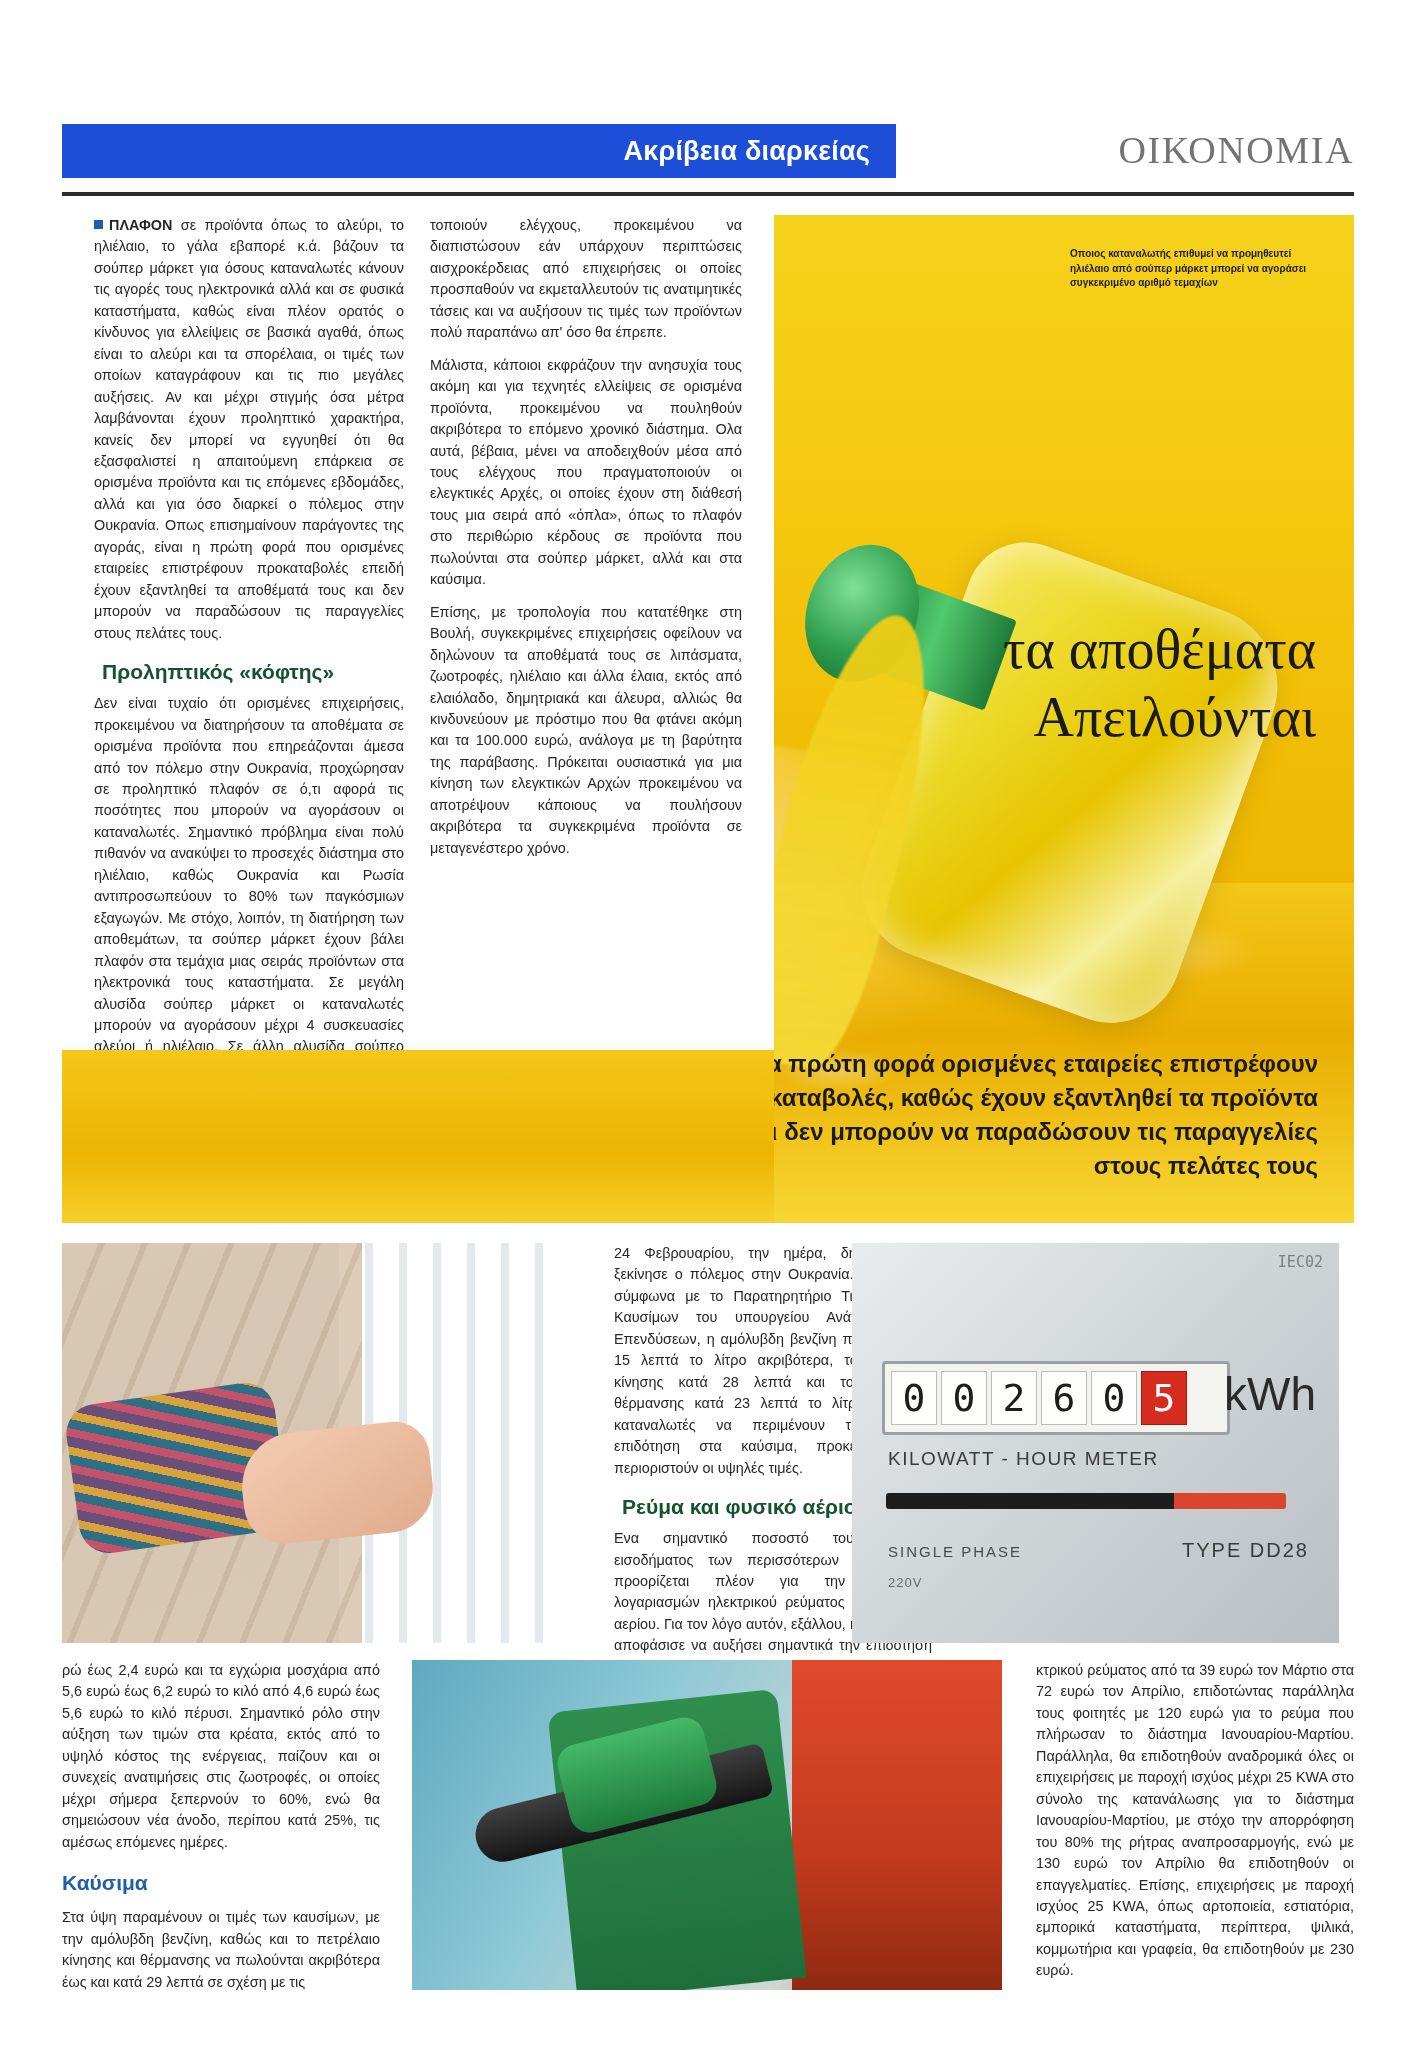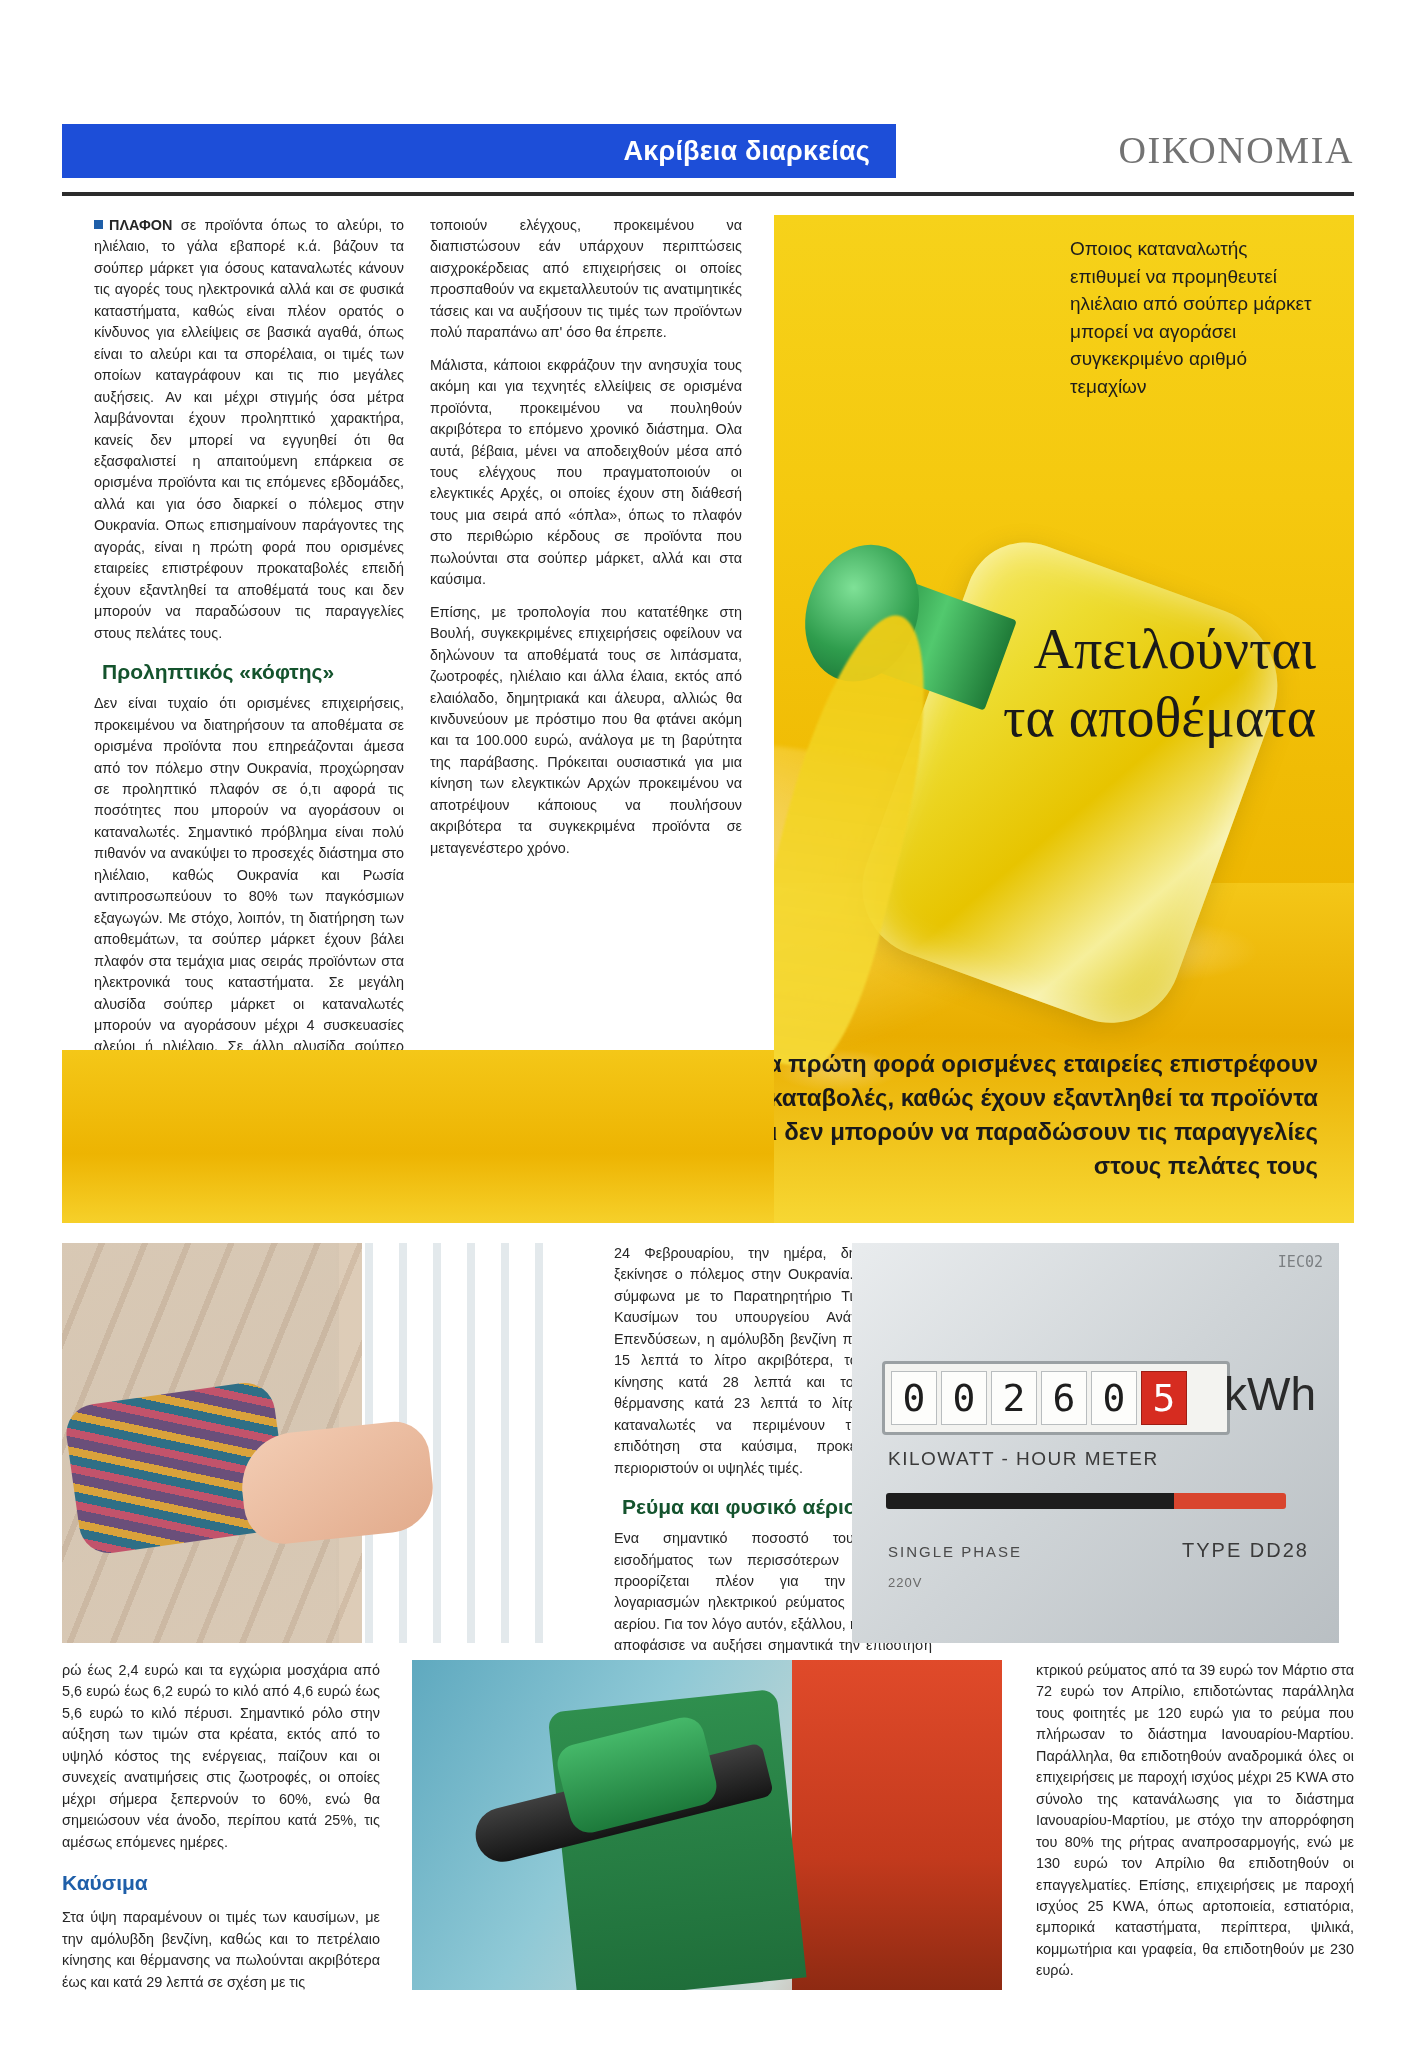--- a/index.html
+++ b/index.html
@@ -209,25 +209,25 @@
     height: 460px;
     background: linear-gradient(180deg, rgba(240,205,20,.95), rgba(247,222,60,.85));
     border-radius: 50% 50% 30% 30%;
     transform: rotate(8deg) skewX(-6deg);
     filter: blur(1px);
   }
 
   .hero-caption-small {
     position: absolute;
     right: 34px;
-    top: 20px;
+    top: 32px;
     width: 250px;
-    font-size: 19px;
+    font-size: 10px;
     line-height: 1.45;
-    font-weight: normal;
+    font-weight: bold;
     color: #1c1c1c;
     font-family: "Liberation Sans", sans-serif;
   }
   .hero-headline {
     position: absolute;
     right: 38px;
     top: 400px;
     width: 560px;
     text-align: right;
     font-family: "Liberation Serif", serif;
@@ -546,22 +546,22 @@
     <div class="bottle">
       <div class="bottle-body"></div>
       <div class="bottle-neck"></div>
       <div class="bottle-cap"></div>
     </div>
     <div class="pour"></div>
 
     <div class="hero-caption-small">Οποιος καταναλωτής επιθυμεί να προμηθευτεί ηλιέλαιο από σούπερ μάρκετ μπορεί να αγοράσει συγκεκριμένο αριθμό τεμαχίων</div>
 
     <div class="hero-headline">
+      <div>τα αποθέματα</div>
       <div>Απειλούνται</div>
-      <div>τα αποθέματα</div>
     </div>
 
     <div class="hero-kicker">Για πρώτη φορά ορισμένες εταιρείες επιστρέφουν προκαταβολές, καθώς έχουν εξαντληθεί τα προϊόντα τους και δεν μπορούν να παραδώσουν τις παραγγελίες στους πελάτες τους</div>
 
     <div class="hero-textpanel">
       <div class="hero-col c1">
         <p><span class="bullet-sq"></span><span class="lead-bold">ΠΛΑΦΟΝ</span> <span>σε προϊόντα όπως το αλεύρι, το ηλιέλαιο, το γάλα εβαπορέ κ.ά. βάζουν τα σούπερ μάρκετ για όσους καταναλωτές κάνουν τις αγορές τους ηλεκτρονικά αλλά και σε φυσικά καταστήματα, καθώς είναι πλέον ορατός ο κίνδυνος για ελλείψεις σε βασικά αγαθά, όπως είναι το αλεύρι και τα σπορέλαια, οι τιμές των οποίων καταγράφουν και τις πιο μεγάλες αυξήσεις. Αν και μέχρι στιγμής όσα μέτρα λαμβάνονται έχουν προληπτικό χαρακτήρα, κανείς δεν μπορεί να εγγυηθεί ότι θα εξασφαλιστεί η απαιτούμενη επάρκεια σε ορισμένα προϊόντα και τις επόμενες εβδομάδες, αλλά και για όσο διαρκεί ο πόλεμος στην Ουκρανία. Οπως επισημαίνουν παράγοντες της αγοράς, είναι η πρώτη φορά που ορισμένες εταιρείες επιστρέφουν προκαταβολές επειδή έχουν εξαντληθεί τα αποθέματά τους και δεν μπορούν να παραδώσουν τις παραγγελίες στους πελάτες τους.</span></p>
         <div class="sub-h">Προληπτικός «κόφτης»</div>
         <p>Δεν είναι τυχαίο ότι ορισμένες επιχειρήσεις, προκειμένου να διατηρήσουν τα αποθέματα σε ορισμένα προϊόντα που επηρεάζονται άμεσα από τον πόλεμο στην Ουκρανία, προχώρησαν σε προληπτικό πλαφόν σε ό,τι αφορά τις ποσότητες που μπορούν να αγοράσουν οι καταναλωτές. Σημαντικό πρόβλημα είναι πολύ πιθανόν να ανακύψει το προσεχές διάστημα στο ηλιέλαιο, καθώς Ουκρανία και Ρωσία αντιπροσωπεύουν το 80% των παγκόσμιων εξαγωγών. Με στόχο, λοιπόν, τη διατήρηση των αποθεμάτων, τα σούπερ μάρκετ έχουν βάλει πλαφόν στα τεμάχια μιας σειράς προϊόντων στα ηλεκτρονικά τους καταστήματα. Σε μεγάλη αλυσίδα σούπερ μάρκετ οι καταναλωτές μπορούν να αγοράσουν μέχρι 4 συσκευασίες αλεύρι ή ηλιέλαιο. Σε άλλη αλυσίδα σούπερ μάρκετ επιτρέπεται η αγορά 3 κιλών αλευριού ή 3 λίτρων ηλιέλαιου. Σε γενικές γραμμές, οι ποσότητες που έχουν ορίσει ως ανώτατες τα σούπερ μάρκετ είναι 3 έως 4 συσκευασίες για το αλεύρι ή το ηλιέλαιο. Τα όρια αυτά ισχύουν για παραγγελίες από τα ηλεκτρονικά αλλά και από τα φυσικά καταστήματα.</p>
         <p>Οι ελεγκτικές Αρχές, από την πλευρά τους, πραγμα-</p>

